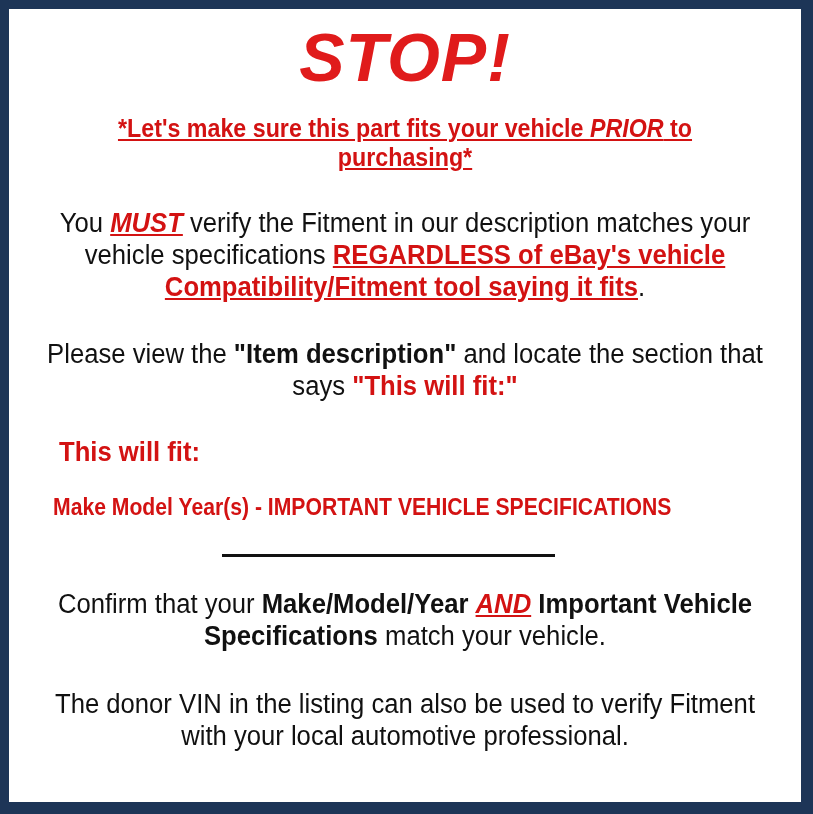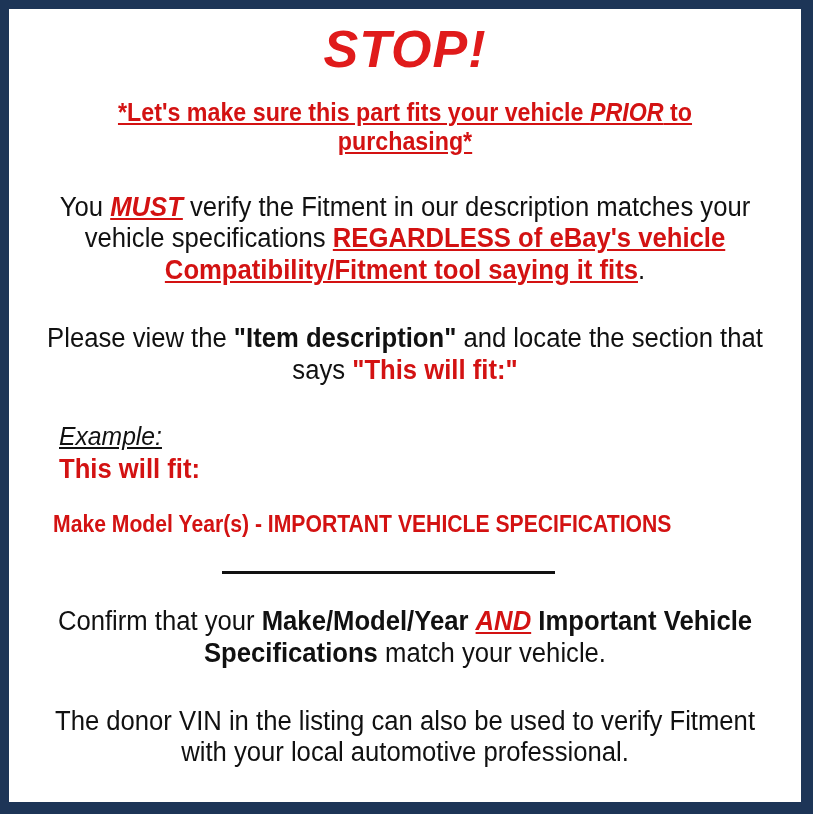--- a/index.html
+++ b/index.html
@@ -30,21 +30,21 @@
     padding: 0 14px;
     text-align: center;
     overflow: hidden;
   }
 
   
   .stop-title {
     margin: 0;
     padding: 14px 0 0 0;
     font-family: "Liberation Sans", sans-serif;
-    font-size: 52px;
+    font-size: 68px;
     font-weight: bold;
     font-style: italic;
     letter-spacing: 1px;
     line-height: 1.02;
     color: #e01b1b;
   }
 
   .subhead {
     margin: 22px 0 0 0;
     font-family: "Liberation Sans", sans-serif;
@@ -149,21 +149,20 @@
 
     <div class="stop-title">STOP!</div>
 
     <div class="subhead"><span>*Let's make sure this part fits your vehicle </span><span class="ital">PRIOR</span><span> to purchasing*</span></div>
 
     <p class="para p-must"><span>You </span><span class="r-bold-ital-ul">MUST</span><span> verify the Fitment in our description matches your vehicle specifications </span><span class="r-bold-ul">REGARDLESS of eBay's vehicle Compatibility/Fitment tool saying it fits</span><span>.</span></p>
 
     <p class="para p-view"><span>Please view the </span><span class="k-bold">"Item description"</span><span> and locate the section that says </span><span class="r-bold">"This will fit:"</span></p>
 
     <div class="example-block">
-      <div><span class="example-label">Example:</span></div>
       <span class="example-fit">This will fit:</span>
       <span class="example-spec">Make Model Year(s) - IMPORTANT VEHICLE SPECIFICATIONS</span>
     </div>
 
     <div class="rule-wrap">
       <span class="rule"></span>
     </div>
 
     <p class="para p-confirm"><span>Confirm that your </span><span class="k-bold">Make/Model/Year</span><span> </span><span class="r-bold-ital-ul">AND</span><span> </span><span class="k-bold">Important Vehicle Specifications</span><span> match your vehicle.</span></p>
 

